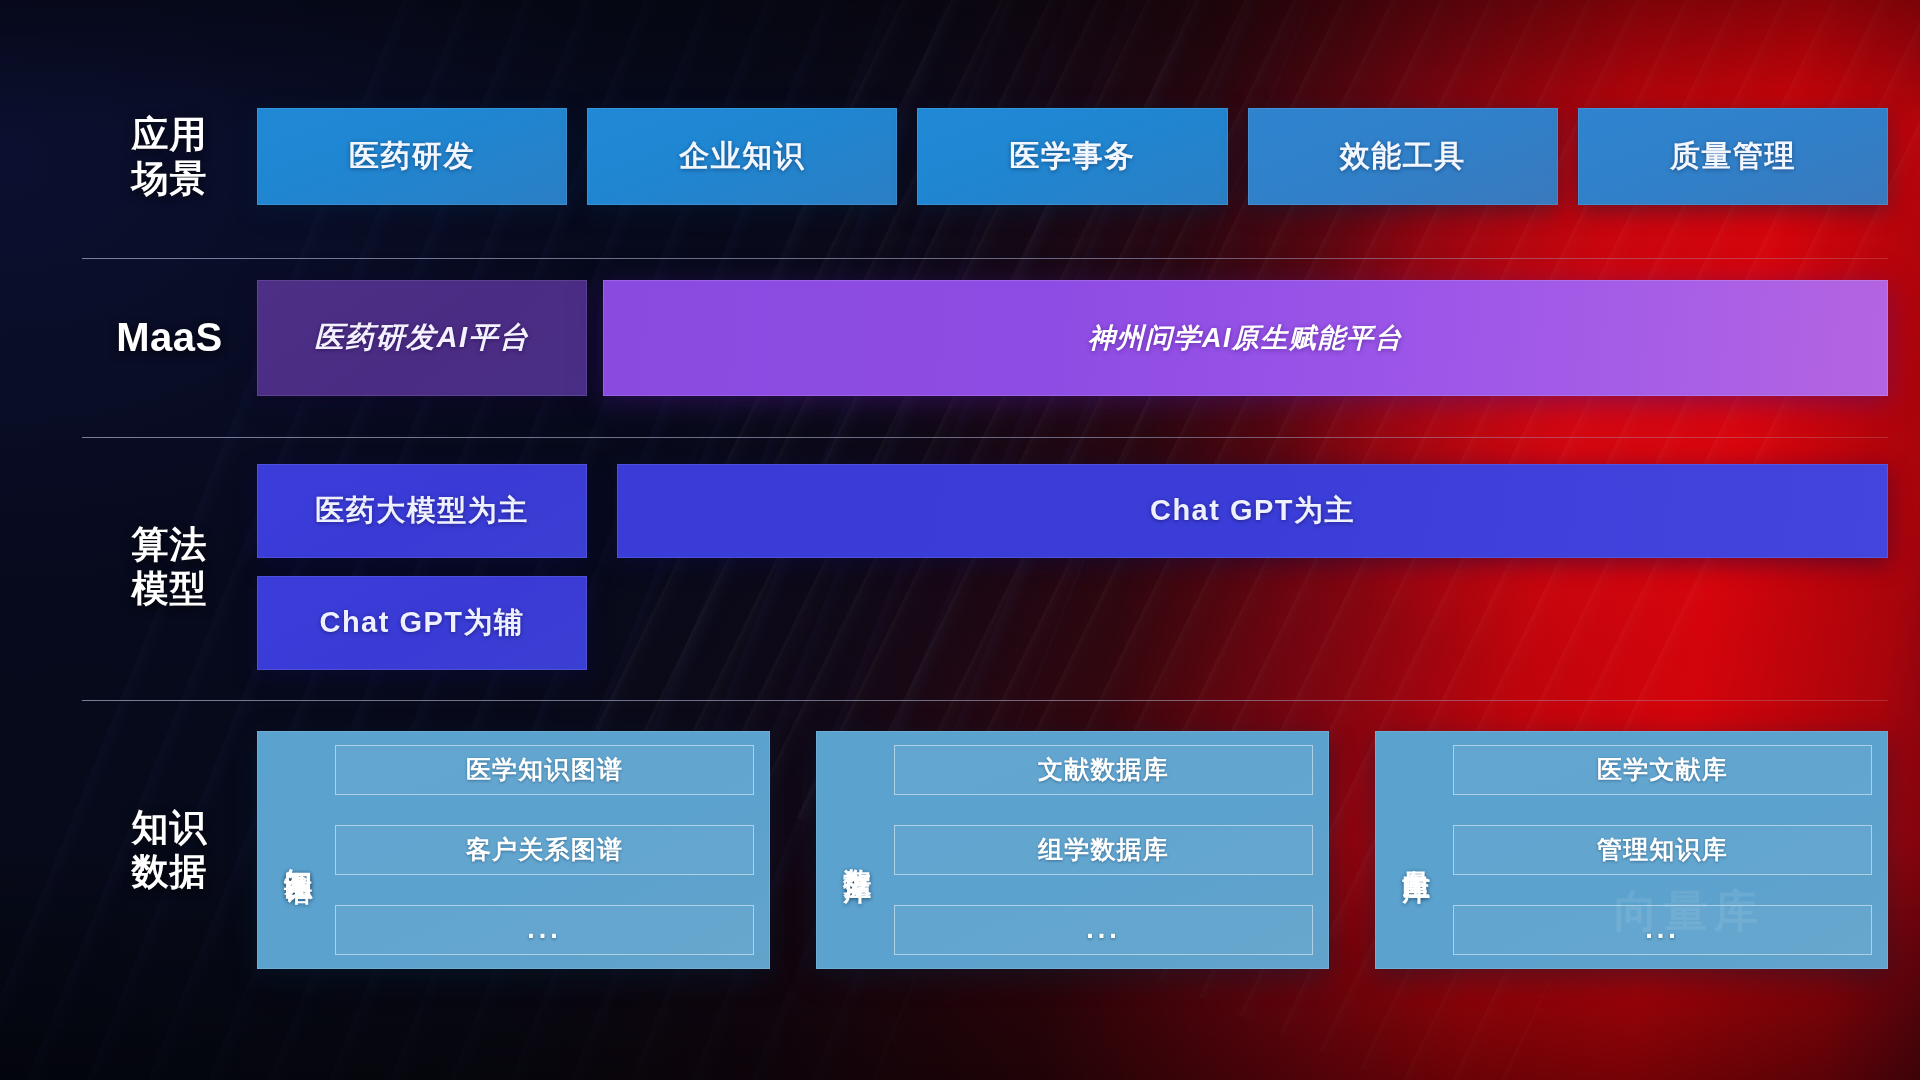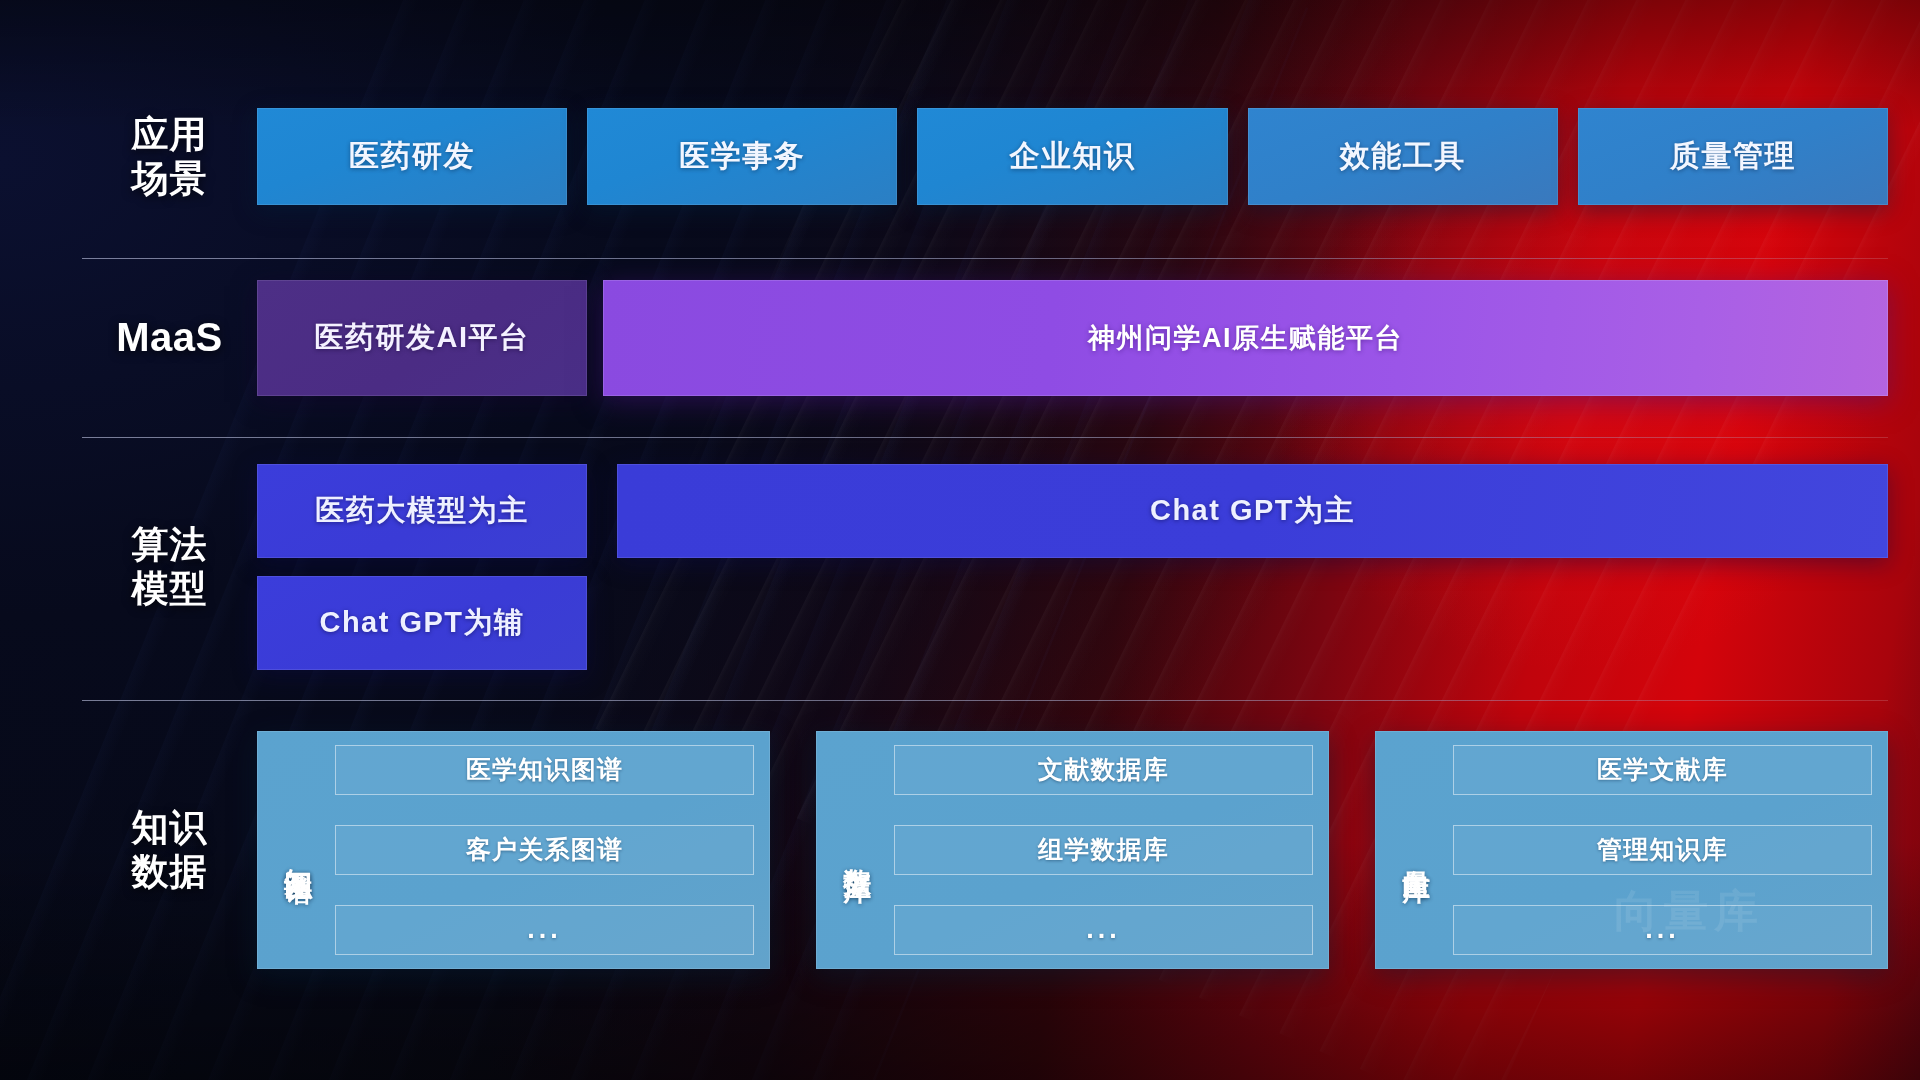--- a/index.html
+++ b/index.html
@@ -147,21 +147,21 @@
     background: linear-gradient(160deg, #2089d6 0%, #1f86d2 40%, #2b7fc4 100%);
     box-shadow: inset 0 0 0 1px rgba(255,255,255,0.10),
                 0 6px 22px rgba(3,30,60,0.45);
     text-shadow: 0 1px 4px rgba(0,20,50,0.45);
   }
   .app-card.red-tint {
     background: linear-gradient(160deg, #2f84cf 0%, #3080c9 50%, #3a79bd 100%);
   }
 
   
-  .maas-row { display: flex; gap: 16px; }
+  .maas-row { display: flex; gap: 16px; font-style: italic; }
   .maas-left {
     flex: 0 0 330px;
     height: 116px;
     display: flex; align-items: center; justify-content: center;
     background: linear-gradient(145deg, #4d2f86 0%, #4b2c84 55%, #4a2f87 100%);
     color: #f4f1ff;
     font-size: 29px; font-weight: 600; letter-spacing: 1.5px;
     box-shadow: inset 0 0 0 1px rgba(255,255,255,0.10),
                 0 6px 22px rgba(20,5,50,0.5);
     text-shadow: 0 1px 4px rgba(20,0,50,0.5);
@@ -276,22 +276,22 @@
   <div id="content">
 
     <div class="band" style="top:108px; height:97px;">
       <div class="row-label cn">
         <div>应用</div>
         <div>场景</div>
       </div>
       <div class="row-body">
         <div class="apps">
           <div class="app-card">医药研发</div>
+          <div class="app-card">企业知识</div>
           <div class="app-card">医学事务</div>
-          <div class="app-card">企业知识</div>
           <div class="app-card red-tint">效能工具</div>
           <div class="app-card red-tint">质量管理</div>
         </div>
       </div>
     </div>
 
     <div class="divider" style="top:258px;"></div>
 
     <div class="band" style="top:290px; height:96px;align-items:center;">
       <div class="row-label en">MaaS</div>

